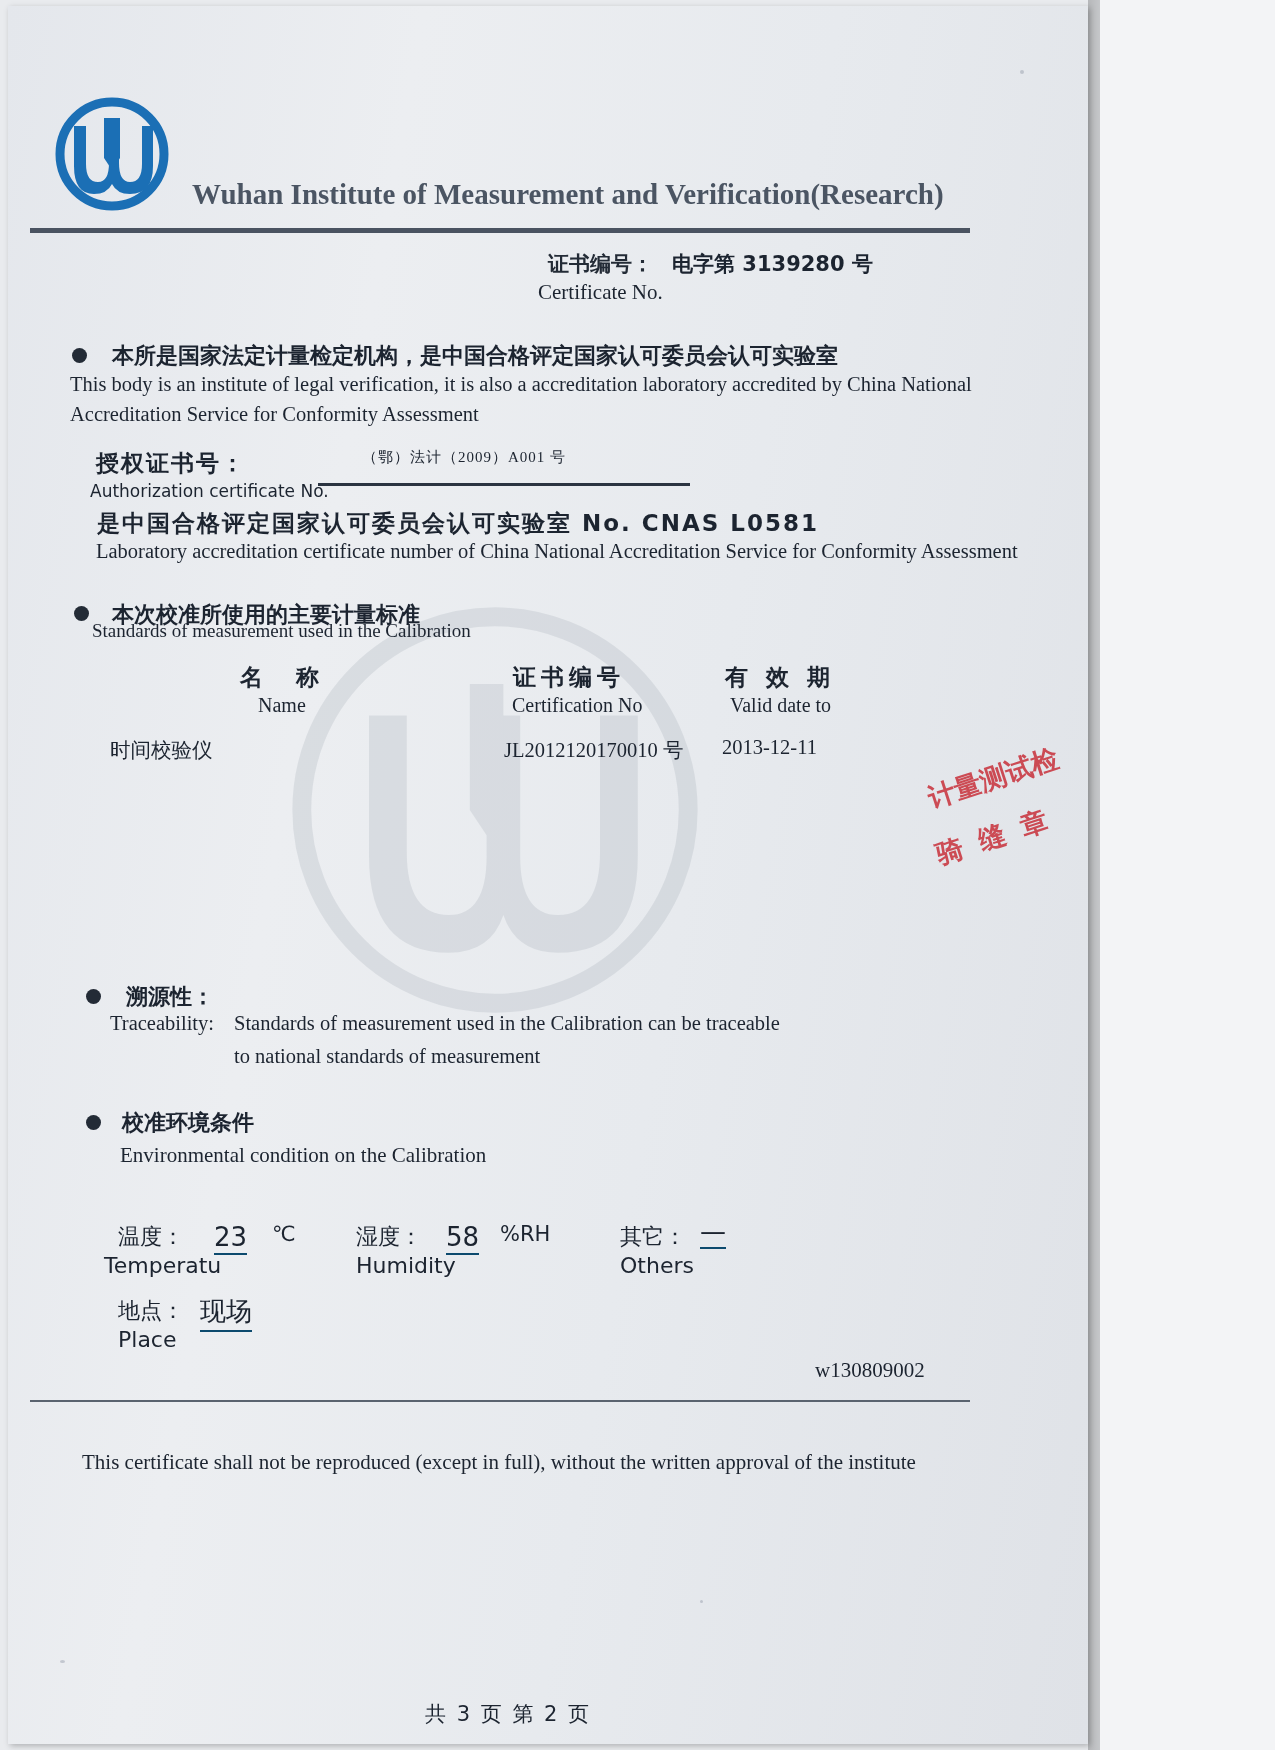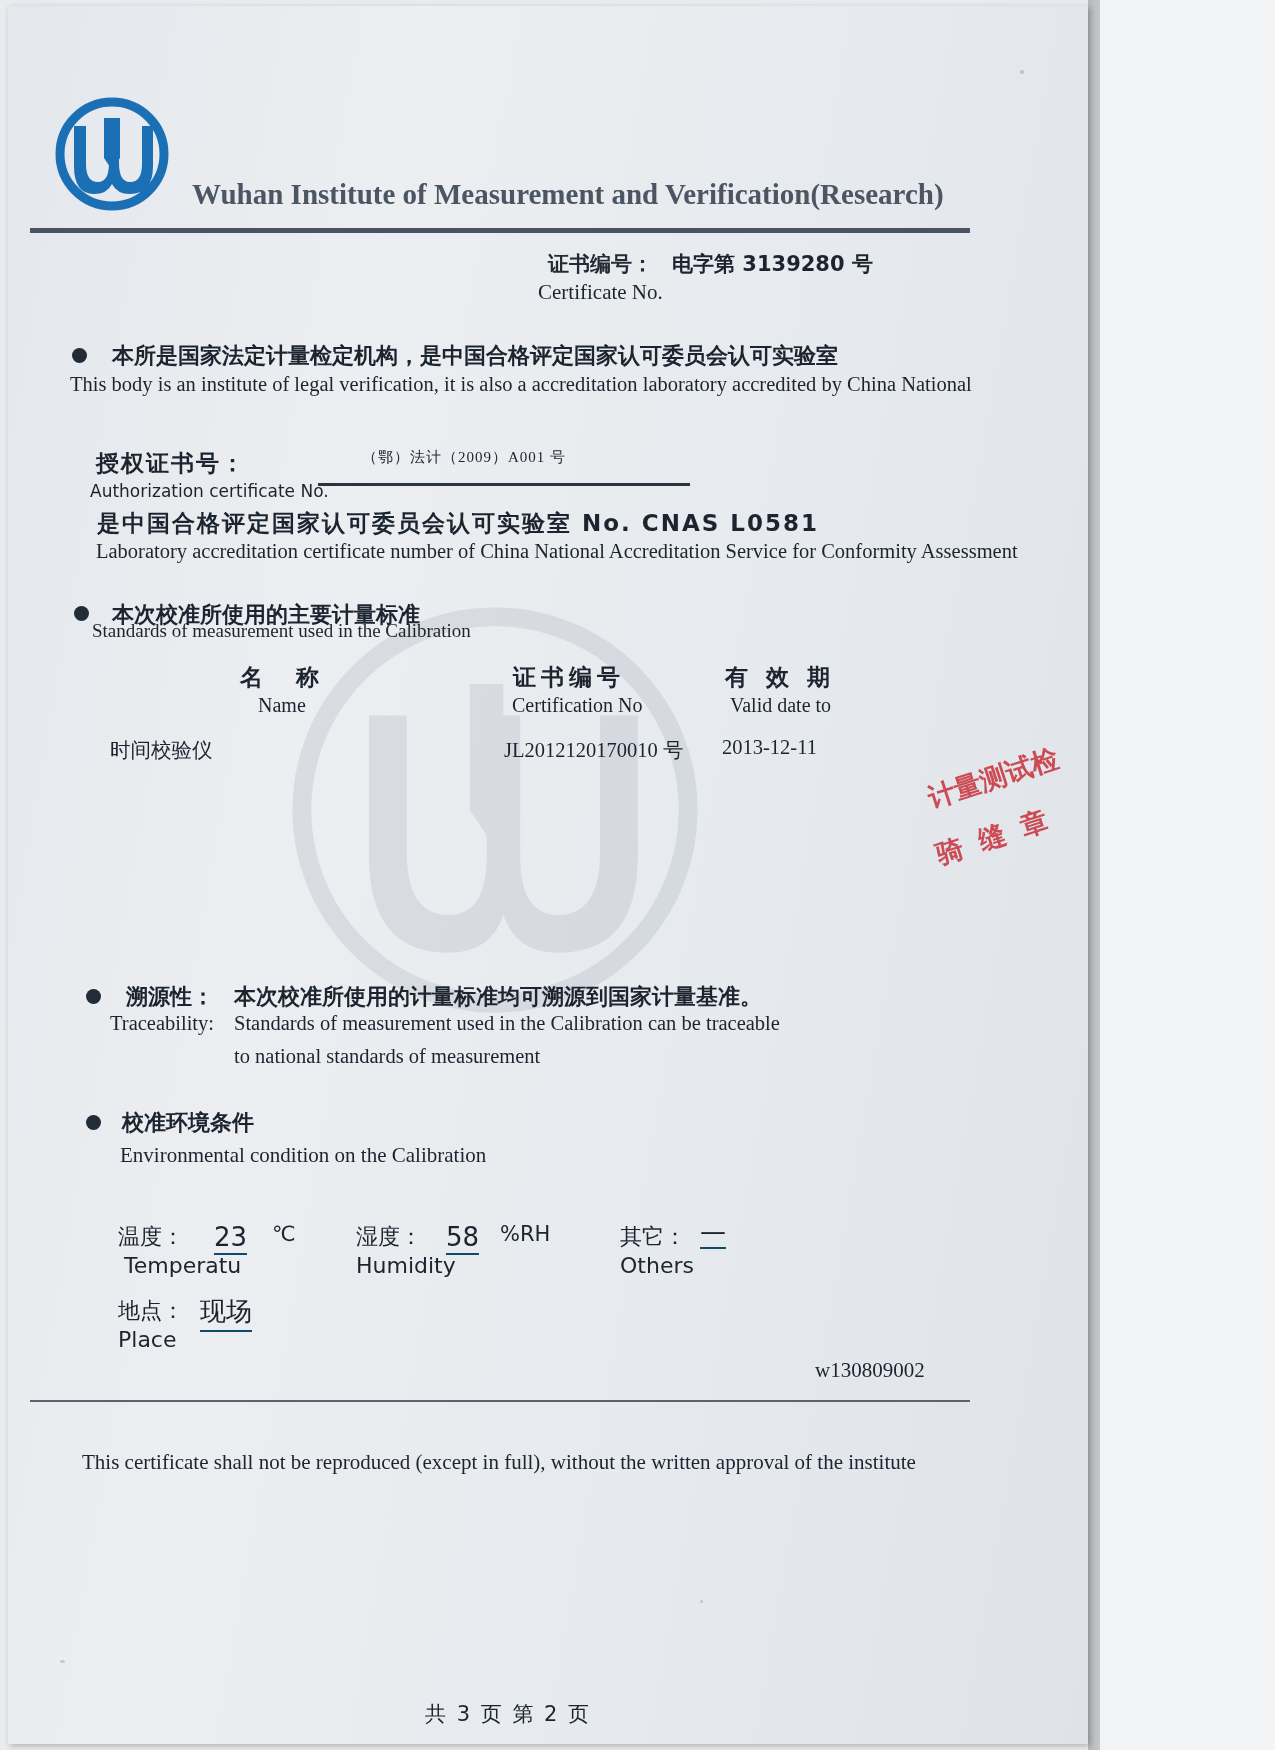--- a/index.html
+++ b/index.html
@@ -364,20 +364,21 @@
   <div class="title-en">Wuhan Institute of Measurement and Verification(Research)</div>
   <div class="hr-thick"></div>
 
   <div class="cert-cn">证书编号：</div>
   <div class="cert-num">电字第 3139280 号</div>
   <div class="cert-en">Certificate No.</div>
 
   <div class="bullet" style="left:72px; top:348px;"></div>
   <div class="s1-cn cn-b">本所是国家法定计量检定机构，是中国合格评定国家认可委员会认可实验室</div>
   <div class="s1-en1 en">This body is an institute of legal verification, it is also a accreditation laboratory accredited by China National</div>
+  <div class="s1-en2 en">Accreditation Service for Conformity Assessment</div>
 
   <div class="auth-cn cn-b">授权证书号：</div>
   <div class="auth-en">Authorization certificate No.</div>
   <div class="auth-val en">（鄂）法计（2009）A001 号</div>
   <div class="auth-underline"></div>
 
   <div class="cnas-cn cn-b">是中国合格评定国家认可委员会认可实验室 No. CNAS L0581</div>
   <div class="cnas-en en">Laboratory accreditation certificate number of China National Accreditation Service for Conformity Assessment</div>
 
   <div class="bullet" style="left:74px; top:606px;"></div>
@@ -396,33 +397,32 @@
   <div class="td en" style="left:504px; top:736px;">JL2012120170010 号</div>
   <div class="td en" style="left:722px; top:736px;">2013-12-11</div>
 
   <div class="stamp">
     <div class="l1">计量测试检</div>
     <div class="l2">骑 缝 章</div>
   </div>
 
   <div class="bullet" style="left:86px; top:989px;"></div>
   <div class="s3-cn cn-b">溯源性：</div>
-  <div class="s3-cn2 cn-b">本次校准所使用的计量标准均可溯源到国家计量基准。</div>
   <div class="s3-en1 en">Traceability:</div>
   <div class="s3-en1 en" style="left:234px; top:1012px;">Standards of measurement used in the Calibration can be traceable</div>
   <div class="s3-en2 en">to national standards of measurement</div>
 
   <div class="bullet" style="left:86px; top:1115px;"></div>
   <div class="s4-cn cn-b">校准环境条件</div>
   <div class="s4-en en">Environmental condition on the Calibration</div>
 
   <div class="env-label" style="left:118px; top:1222px;">温度：</div>
   <div class="env-val" style="left:214px; top:1222px;">23</div>
   <div class="env-unit" style="left:272px; top:1222px;">℃</div>
-  <div class="env-sub" style="left:124px; top:1253px;">Temperatu</div>
+  <div class="env-sub" style="left:104px; top:1253px;">Temperatu</div>
 
   <div class="env-label" style="left:356px; top:1222px;">湿度：</div>
   <div class="env-val" style="left:446px; top:1222px;">58</div>
   <div class="env-unit" style="left:500px; top:1222px;">%RH</div>
   <div class="env-sub" style="left:356px; top:1253px;">Humidity</div>
 
   <div class="env-label" style="left:620px; top:1222px;">其它：</div>
   <div class="env-val" style="left:700px; top:1216px;">—</div>
   <div class="env-sub" style="left:620px; top:1253px;">Others</div>
 

